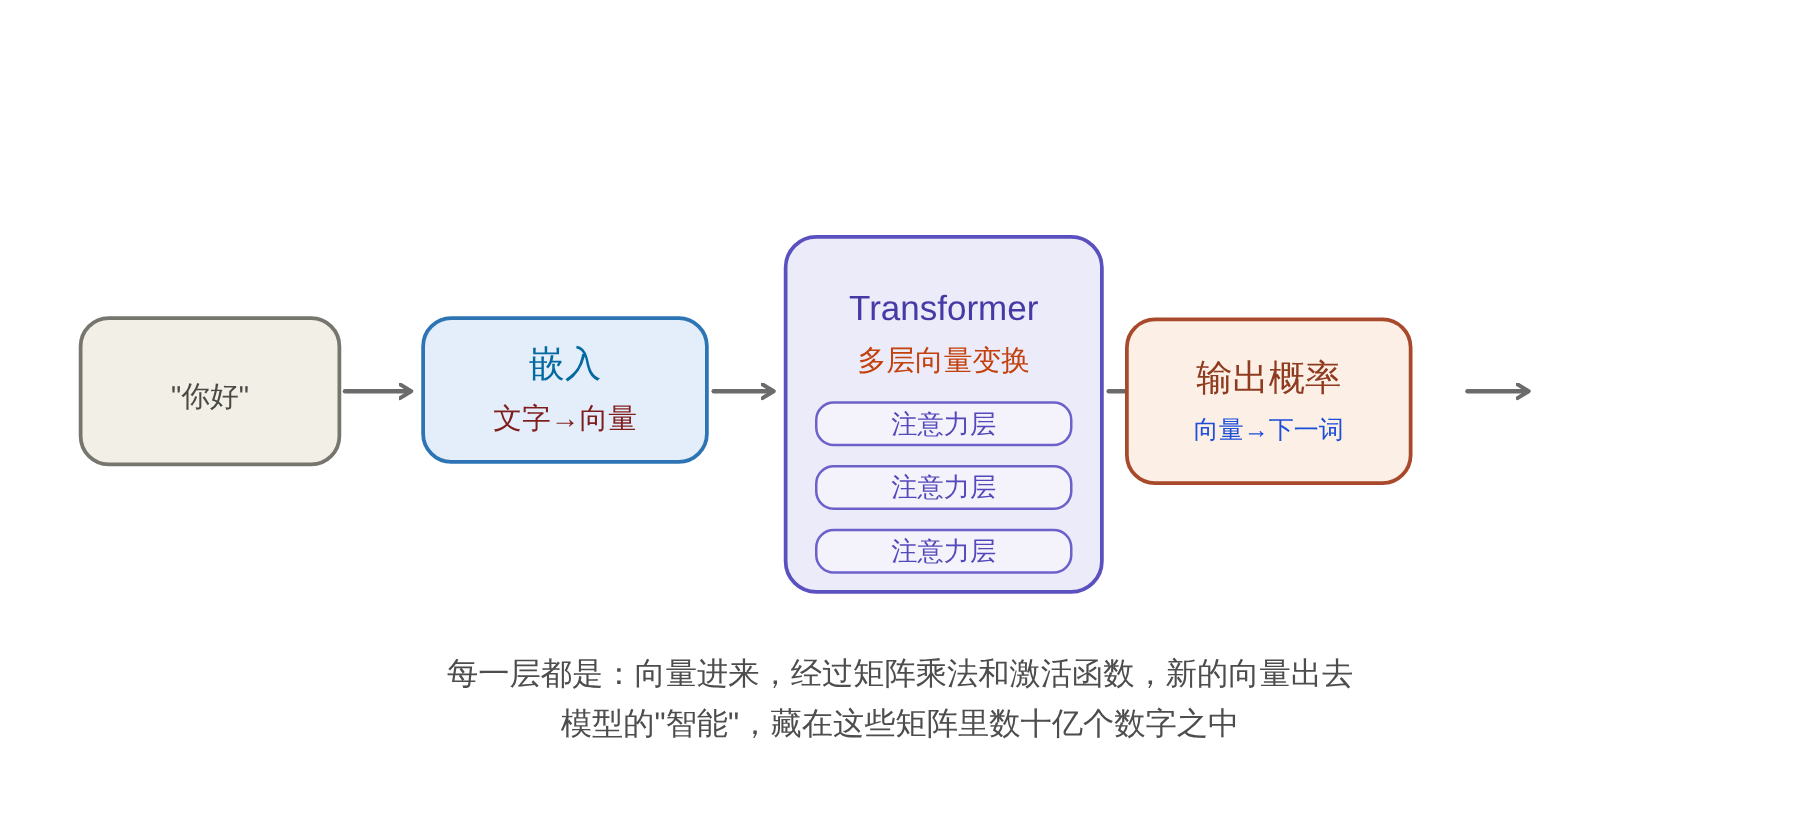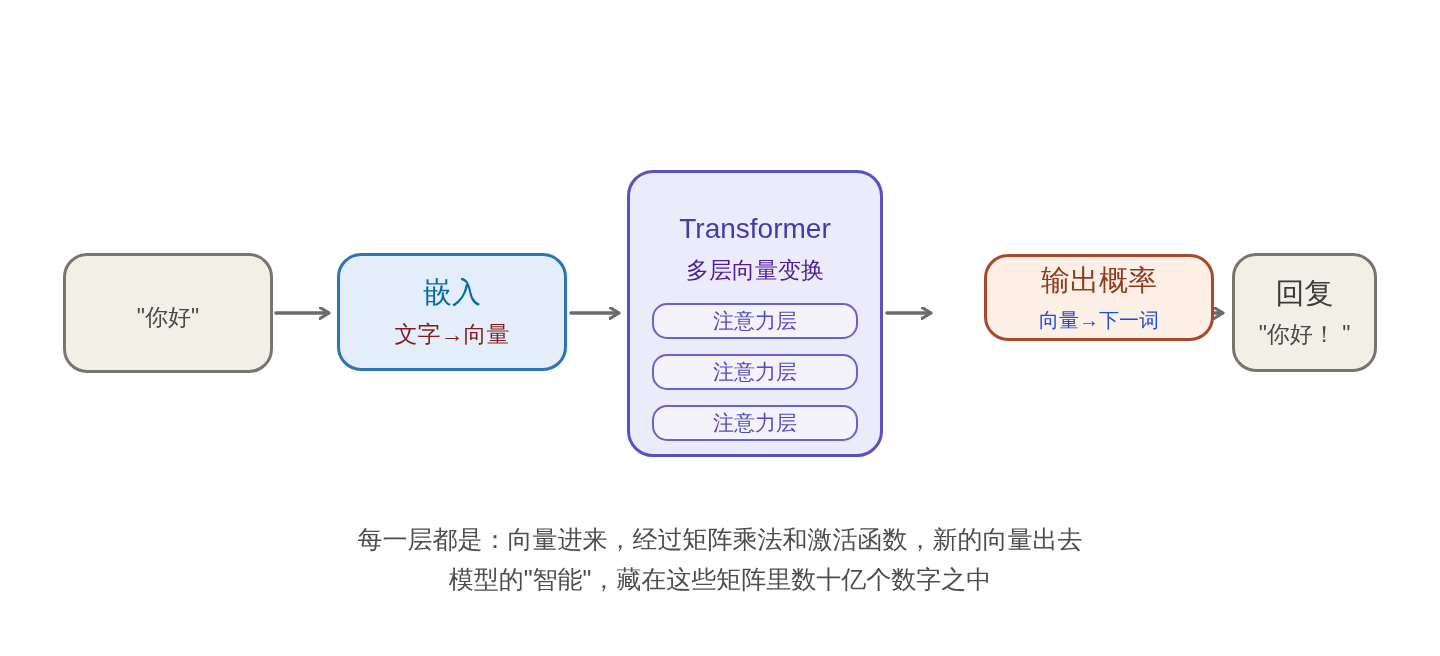--- a/index.html
+++ b/index.html
@@ -52,23 +52,24 @@
   .node.orange .title    { color: #8f3b20; font-size: 29px; }
   .node.orange .subtitle { color: #1d4ed8; font-size: 20px; margin-top: 9px; }
 
   
   .node.purple {
     background: #ecebf9;
     border: 3px solid #5a50bf;
     justify-content: flex-start;
     padding-top: 38px;
     border-radius: 26px;
+    margin-top: 18px;
   }
   .node.purple .title    { color: #453aa6; font-size: 28px; }
-  .node.purple .subtitle { color: #4c1d95; font-size: 23px; margin-top: 10px; }
+  .node.purple .subtitle { color: #c2410c; font-size: 23px; margin-top: 10px; }
   .layer-stack {
     margin-top: 17px;
     display: flex;
     flex-direction: column;
     gap: 15px;
     width: 206px;
     font-family: Liberation Serif, serif;
   }
   .layer-box {
     box-sizing: border-box;
@@ -135,26 +136,22 @@
   <div class="node purple" style="left:627px; top:170px; width:256px; height:287px;">
     <div class="title">Transformer</div>
     <div class="subtitle">多层向量变换</div>
     <div class="layer-stack">
       <div class="layer-box">注意力层</div>
       <div class="layer-box">注意力层</div>
       <div class="layer-box">注意力层</div>
     </div>
   </div>
 
-  <div class="node orange" style="left:984px; top:254px; width:230px; height:87px;">
+  <div class="node orange" style="left:900px; top:254px; width:230px; height:134px;">
     <div class="title">输出概率</div>
     <div class="subtitle">向量→下一词</div>
   </div>
 
-  <div class="node beige" style="left:1232px; top:253px; width:145px; height:119px;">
-    <div class="title">回复</div>
-    <div class="subtitle">"你好！ "</div>
-  </div>
 
   <div id="caption1" class="caption-line">每一层都是：向量进来，经过矩阵乘法和激活函数，新的向量出去</div>
   <div id="caption2" class="caption-line">模型的"智能"，藏在这些矩阵里数十亿个数字之中</div>
 
 </div>
 
 </body></html>

